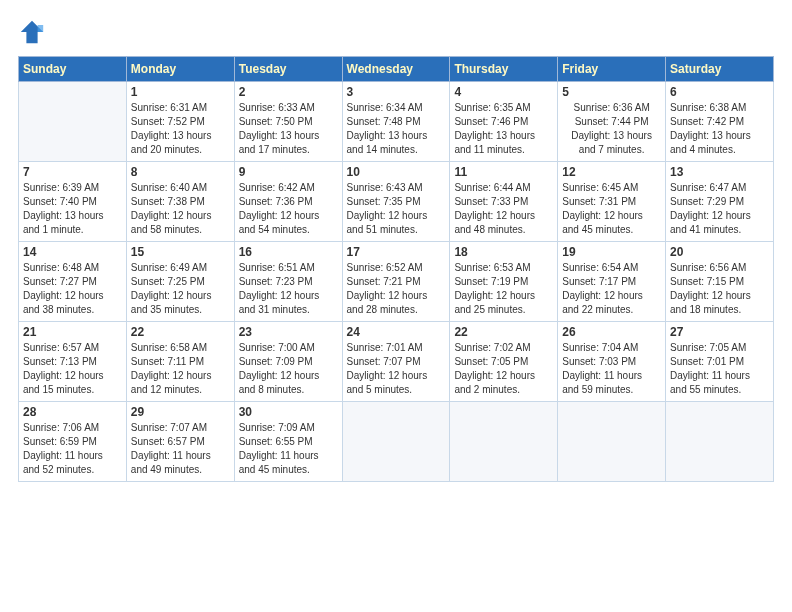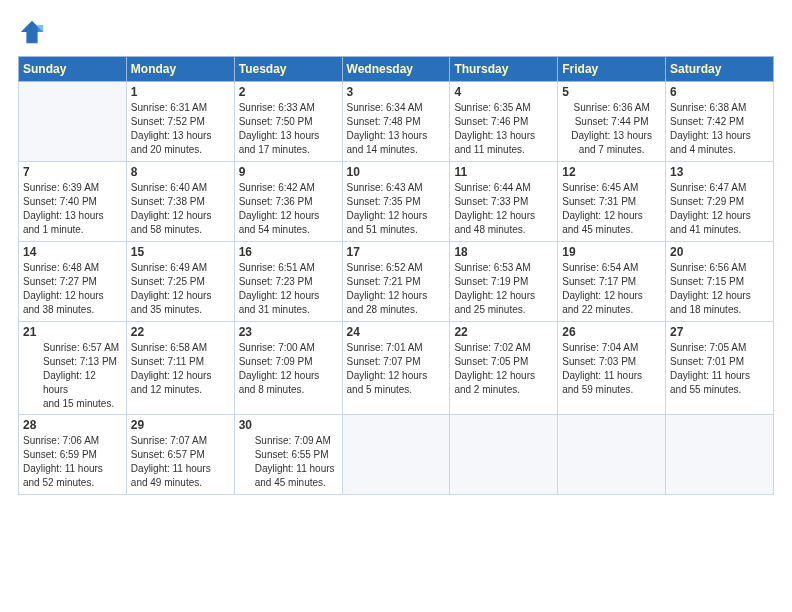--- a/index.html
+++ b/index.html
@@ -275,21 +275,21 @@
             <span class="day-num">20</span>
             <div class="day-info" style="white-space: pre-line;">Sunrise: 6:56 AM
 Sunset: 7:15 PM
 Daylight: 12 hours
 and 18 minutes.</div>
           </td>
         </tr>
         <tr>
           <td>
             <span class="day-num">21</span>
-            <div class="day-info" style="white-space: pre-line; margin-left: 20px;">Sunrise: 6:57 AM
+            <div class="day-info" style="white-space: pre-line;">Sunrise: 6:57 AM
 Sunset: 7:13 PM
 Daylight: 12 hours
 and 15 minutes.</div>
           </td>
           <td>
             <span class="day-num">22</span>
             <div class="day-info" style="white-space: pre-line;">Sunrise: 6:58 AM
 Sunset: 7:11 PM
 Daylight: 12 hours
 and 12 minutes.</div>
@@ -340,21 +340,21 @@
           </td>
           <td>
             <span class="day-num">29</span>
             <div class="day-info" style="white-space: pre-line;">Sunrise: 7:07 AM
 Sunset: 6:57 PM
 Daylight: 11 hours
 and 49 minutes.</div>
           </td>
           <td>
             <span class="day-num">30</span>
-            <div class="day-info" style="white-space: pre-line; margin-left: 16px;">Sunrise: 7:09 AM
+            <div class="day-info" style="white-space: pre-line;">Sunrise: 7:09 AM
 Sunset: 6:55 PM
 Daylight: 11 hours
 and 45 minutes.</div>
           </td>
           <td class="empty"></td>
           <td class="empty"></td>
           <td class="empty"></td>
           <td class="empty"></td>
         </tr>
       </tbody>

